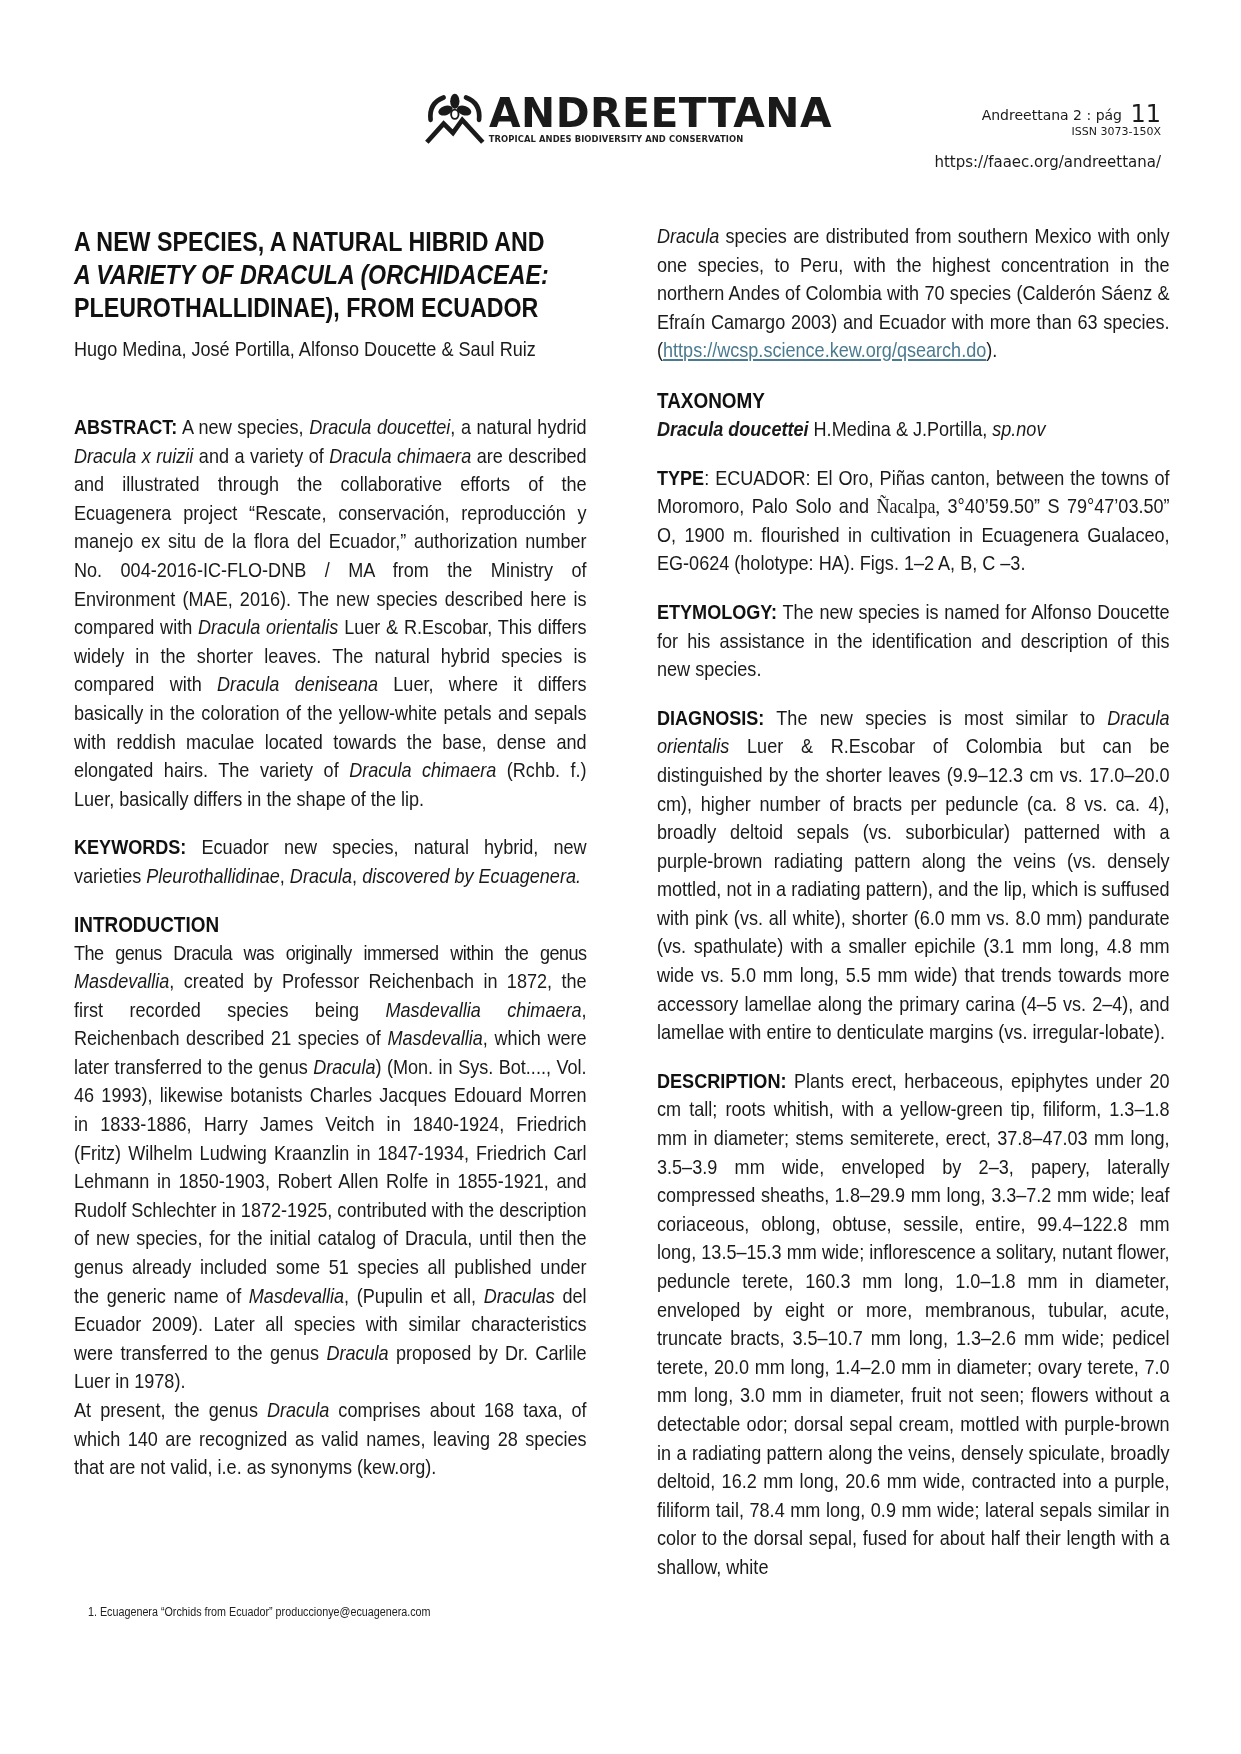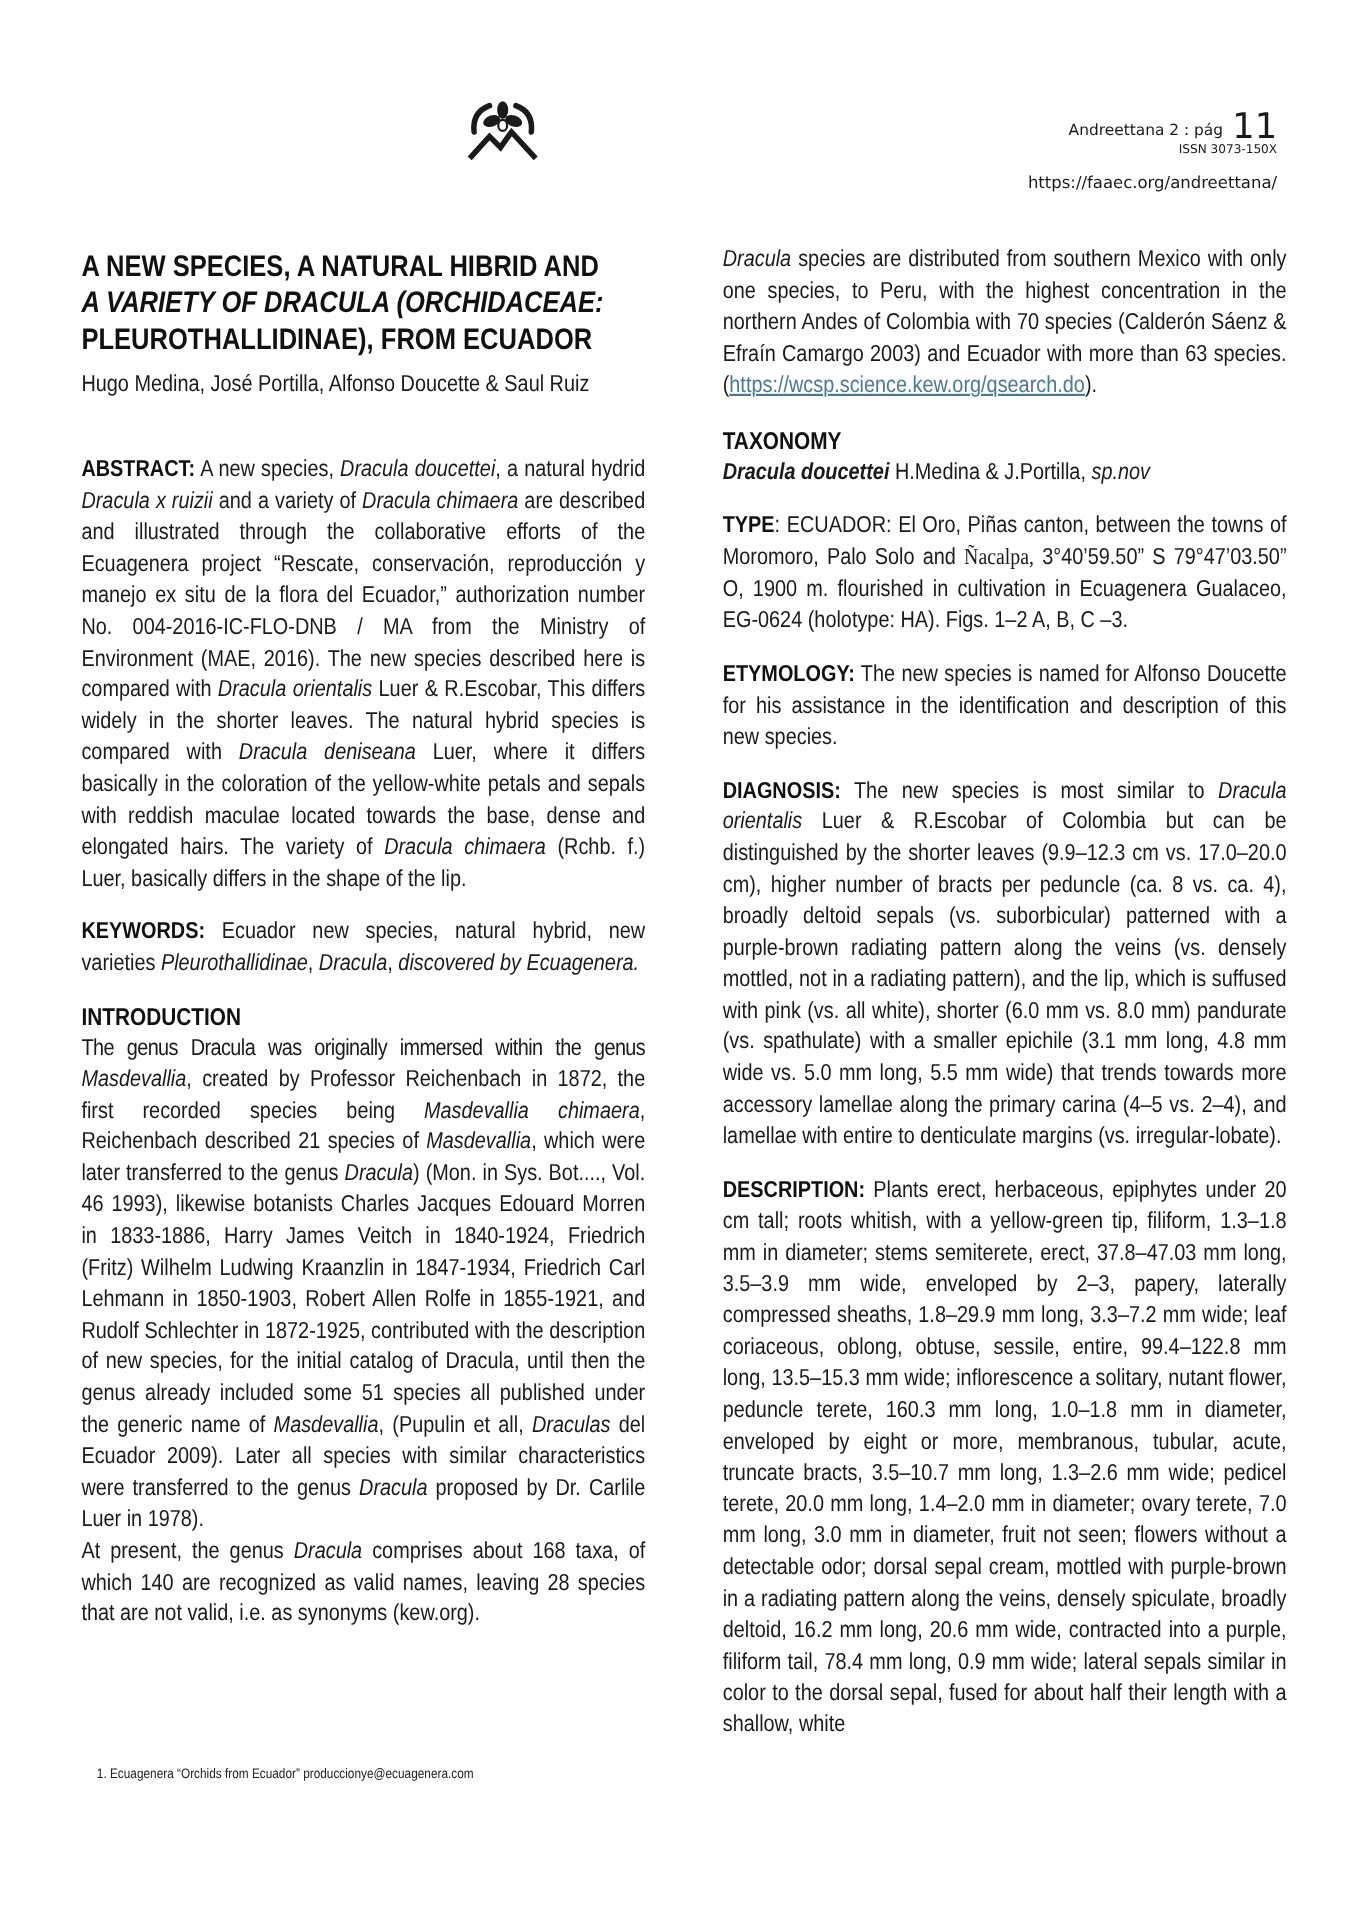--- a/index.html
+++ b/index.html
@@ -21,21 +21,21 @@
   }
   .logo-sub {
     font-family: "DejaVu Sans", sans-serif; font-weight: 700; font-size: 8.4px;
     color: #222; margin-top: 1px; letter-spacing: 0.1px;
   }
   .header-meta {
     position: absolute; right: 80px; top: 104px; text-align: right;
     font-family: "DejaVu Sans", sans-serif; color: #1a1a1a;
   }
   .meta-line1 { font-size: 14px; line-height: 20px; }
-  .meta-page { font-size: 32px; font-weight: 500; vertical-align: -2px; margin-left: 4px; }
+  .meta-page { font-size: 24px; font-weight: 500; vertical-align: -2px; margin-left: 4px; }
   .meta-issn { font-size: 11px; line-height: 14px; }
   .meta-url { font-size: 15px; margin-top: 14px; margin-left: 31px; }
 
   .col {
     position: absolute; top: 222px; width: 512px;
     font-size: 21px; line-height: 28.6px; text-align: justify;
     transform: scaleX(0.86); transform-origin: left top;
   }
   .col-left { left: 74px; width: 596px; }
   .col-right { left: 657px; width: 596px; }
@@ -64,20 +64,24 @@
 <div class="header-logo">
   <svg class="logo-mark" viewBox="0 0 64 56">
     <path d="M6 30 Q4 12 20 6" stroke="#1a1a1a" stroke-width="5" fill="none" stroke-linecap="round"></path>
     <path d="M58 30 Q60 12 44 6" stroke="#1a1a1a" stroke-width="5" fill="none" stroke-linecap="round"></path>
     <ellipse cx="32" cy="10" rx="5" ry="8" fill="#1a1a1a"></ellipse>
     <ellipse cx="22" cy="20" rx="8" ry="5" fill="#1a1a1a" transform="rotate(-20 22 20)"></ellipse>
     <ellipse cx="42" cy="20" rx="8" ry="5" fill="#1a1a1a" transform="rotate(20 42 20)"></ellipse>
     <ellipse cx="32" cy="24" rx="4" ry="5" fill="#fff" stroke="#1a1a1a" stroke-width="2"></ellipse>
     <path d="M2 54 L20 34 L30 44 L40 30 L62 54" stroke="#1a1a1a" stroke-width="5" fill="none" stroke-linejoin="miter"></path>
   </svg>
+  <div class="logo-text">
+    <div class="logo-title">ANDREETTANA</div>
+    <div class="logo-sub">TROPICAL ANDES BIODIVERSITY AND CONSERVATION</div>
+  </div>
 </div>
 
 <div class="header-meta">
   <div class="meta-line1">
     <span>Andreettana 2 : pág</span>
     <span class="meta-page">11</span>
   </div>
   <div class="meta-issn">ISSN 3073-150X</div>
   <div class="meta-url">https://faaec.org/andreettana/</div>
 </div>

